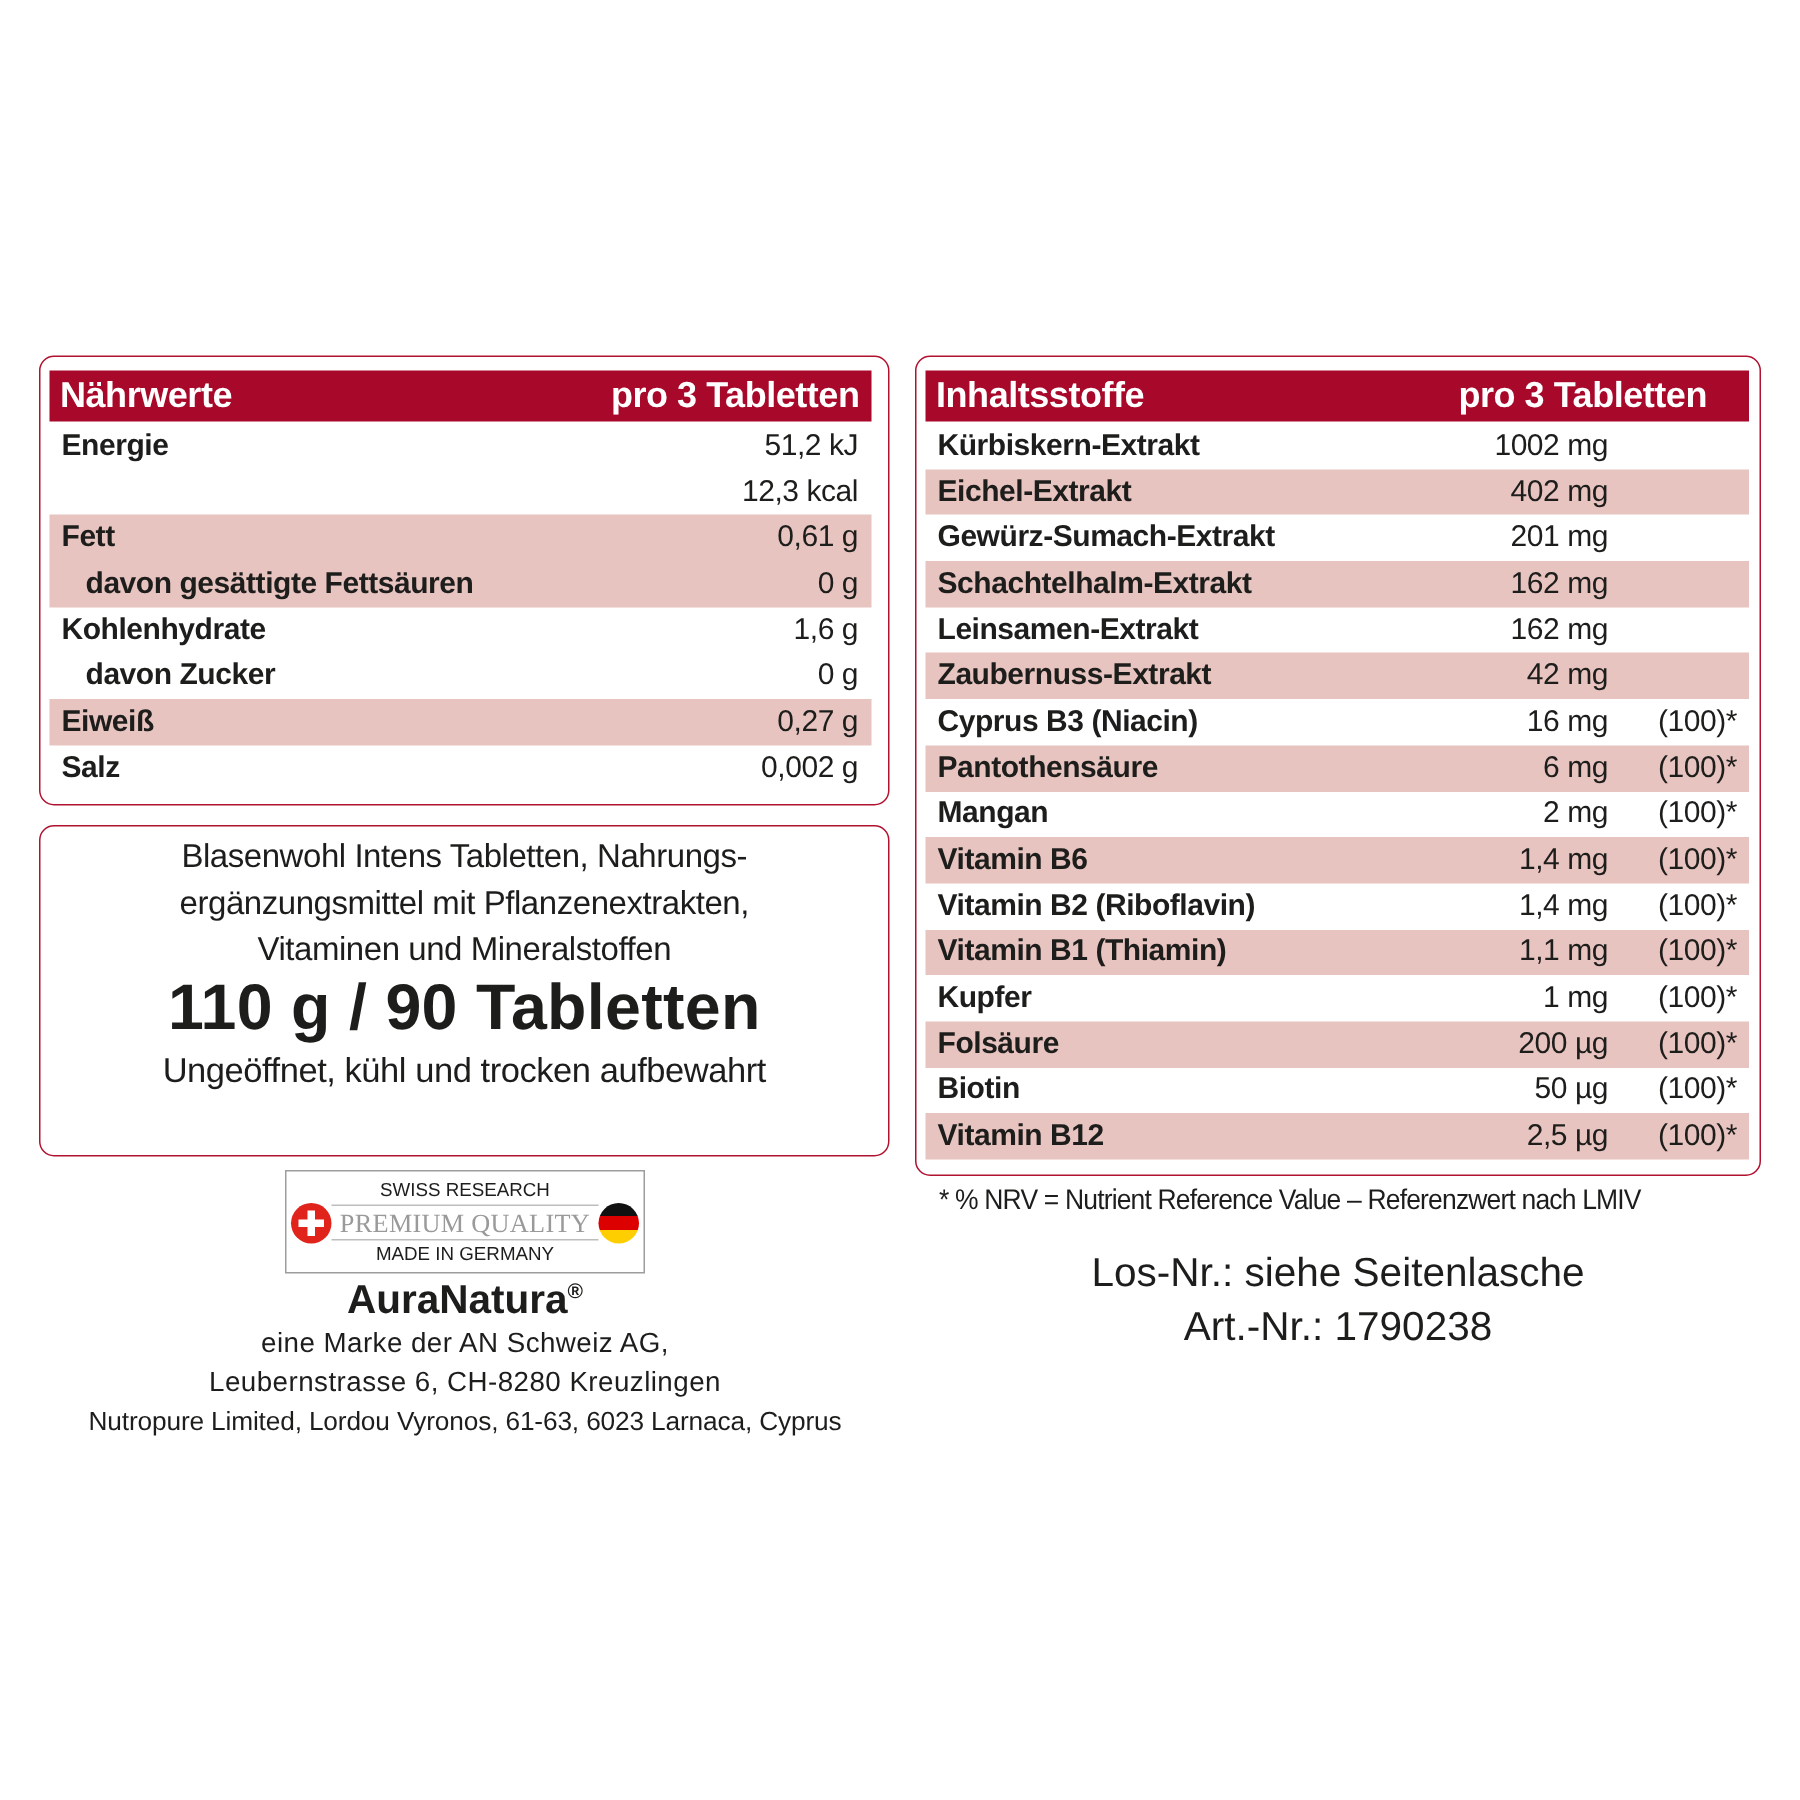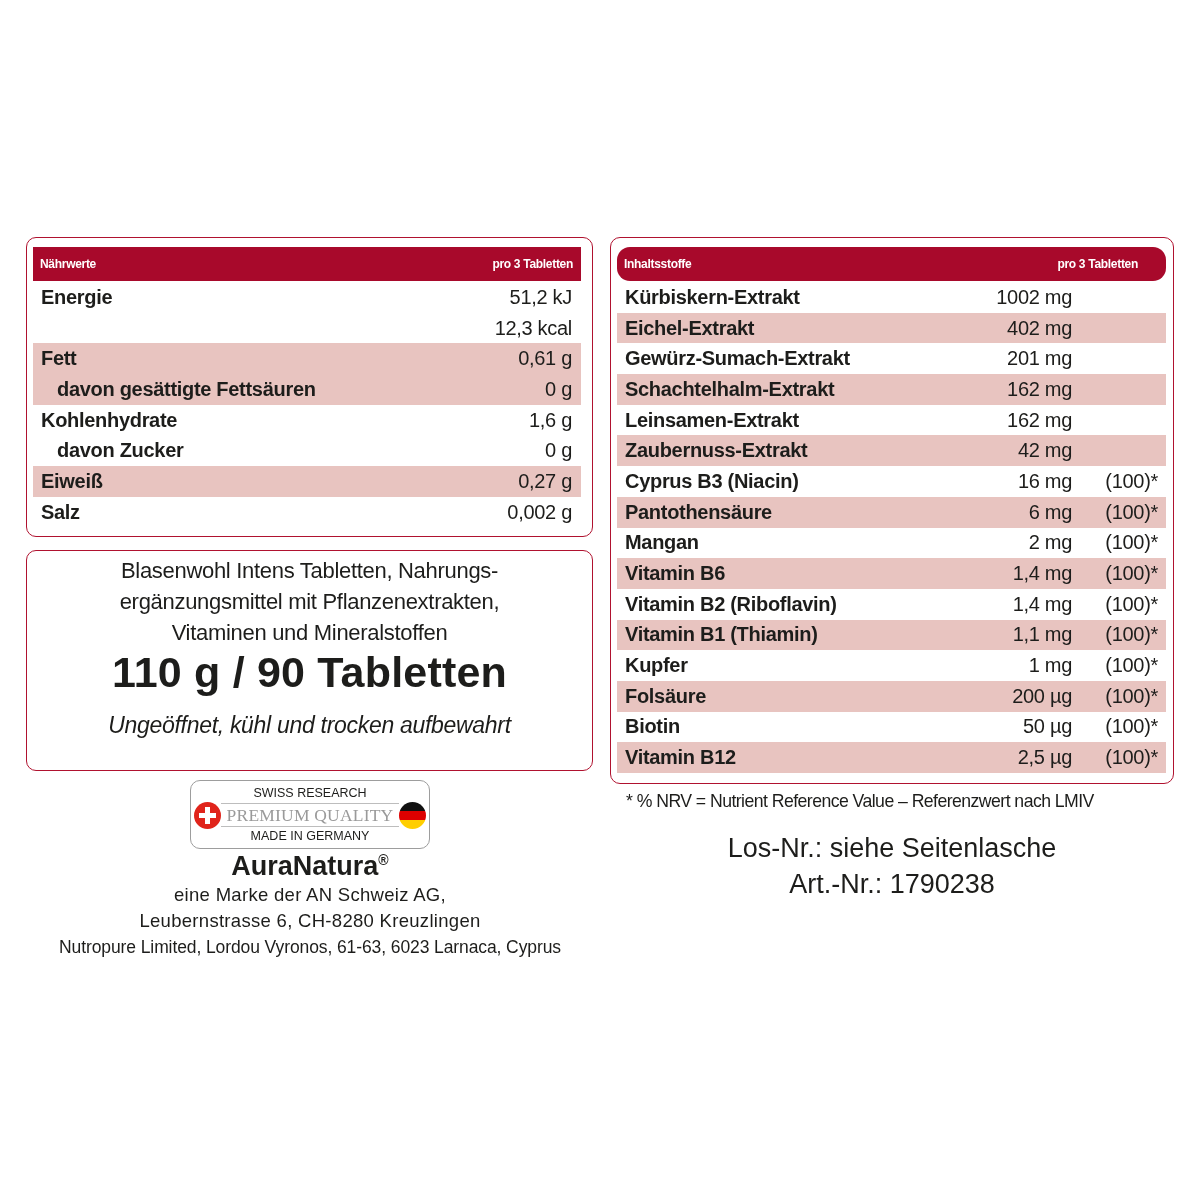--- a/index.html
+++ b/index.html
@@ -4,42 +4,42 @@
 <style>
   * { box-sizing: border-box; margin: 0; padding: 0; }
   html, body { width: 1200px; height: 1200px; background: #ffffff; overflow: hidden; }
   body { position: relative; font-family: "Liberation Sans", "DejaVu Sans", sans-serif; color: #1d1d1b; }
 
   .box { position: absolute; border: 1.5px solid #b0122f; border-radius: 10px; background: #fff; }
   .table-box-left { left: 26px; top: 237px; width: 567px; height: 300px; }
   .table-box-right { left: 610px; top: 237px; width: 564px; height: 547px; }
 
   .thead { position: absolute; height: 34px; background: #a8092b; color: #fff; font-weight: bold;
-           font-size: 12px; display: flex; align-items: center; justify-content: space-between; padding: 0 8px 0 7px; letter-spacing: -0.3px; }
+           font-size: 24px; display: flex; align-items: center; justify-content: space-between; padding: 0 8px 0 7px; letter-spacing: -0.3px; }
   .table-box-left .thead { left: 6px; top: 9px; width: 548px; }
-  .table-box-right .thead { left: 6px; top: 9px; width: 549px; padding-right: 28px; border-radius: 13px; }
+  .table-box-right .thead { left: 6px; top: 9px; width: 549px; padding-right: 28px; }
 
   .rows { position: absolute; left: 6px; }
   .table-box-left .rows { top: 44px; width: 548px; }
   .table-box-right .rows { top: 44px; width: 549px; }
 
   .row { height: 30.7px; display: flex; align-items: center; font-size: 20px; letter-spacing: -0.3px; position: relative; }
   .row.shaded { background: #e8c4c0; }
   .row .lbl { position: absolute; left: 8px; font-weight: bold; }
   .row .lbl.indent { left: 24px; }
   .row .val { position: absolute; right: 9px; }
   .table-box-right .row .val { right: 94px; }
   .row .nrv { position: absolute; right: 8px; }
 
   .info-box { left: 26px; top: 550px; width: 567px; height: 221px; text-align: center; }
   .info-desc { margin-top: 4px; font-size: 22px; line-height: 31px; letter-spacing: -0.3px; }
   .info-big { font-size: 43px; font-weight: bold; line-height: 44px; margin-top: 2px; letter-spacing: 0.2px; }
-  .info-storage { font-size: 23px; line-height: 30px; margin-top: 16px; letter-spacing: -0.3px; font-style: italic; }
-
-  .badge { position: absolute; left: 190px; top: 780px; width: 240px; height: 69px; border: 1.5px solid #9d9d9d; border-radius: 10px; background: #fff; }
+  .info-storage { font-size: 23px; line-height: 30px; margin-top: 4px; letter-spacing: -0.3px; }
+
+  .badge { position: absolute; left: 190px; top: 780px; width: 240px; height: 69px; border: 1.5px solid #9d9d9d; border-radius: 0; background: #fff; }
   .badge-top, .badge-bottom { position: absolute; left: 0; width: 100%; text-align: center; font-size: 12.5px; color: #1d1d1b; }
   .badge-top { top: 5px; }
   .badge-bottom { top: 48px; }
   .badge-mid { position: absolute; left: 30px; right: 30px; top: 22px; height: 24px; border-top: 1px solid #bdbdbd; border-bottom: 1px solid #bdbdbd;
                font-family: "Liberation Serif", "DejaVu Serif", serif; font-size: 17.5px; color: #9a9a9a; text-align: center; line-height: 22px; letter-spacing: 0.2px; }
   .flag { position: absolute; top: 21px; width: 27px; height: 27px; border-radius: 50%; overflow: hidden; }
   .flag-ch { left: 3px; background: #e0241b; }
   .flag-ch::before { content: ""; position: absolute; left: 11px; top: 5px; width: 5px; height: 17px; background: #fff; }
   .flag-ch::after { content: ""; position: absolute; left: 5px; top: 11px; width: 17px; height: 5px; background: #fff; }
   .flag-de { right: 3px; background: linear-gradient(#111 0 33.3%, #dd0000 33.3% 66.6%, #ffce00 66.6% 100%); }

